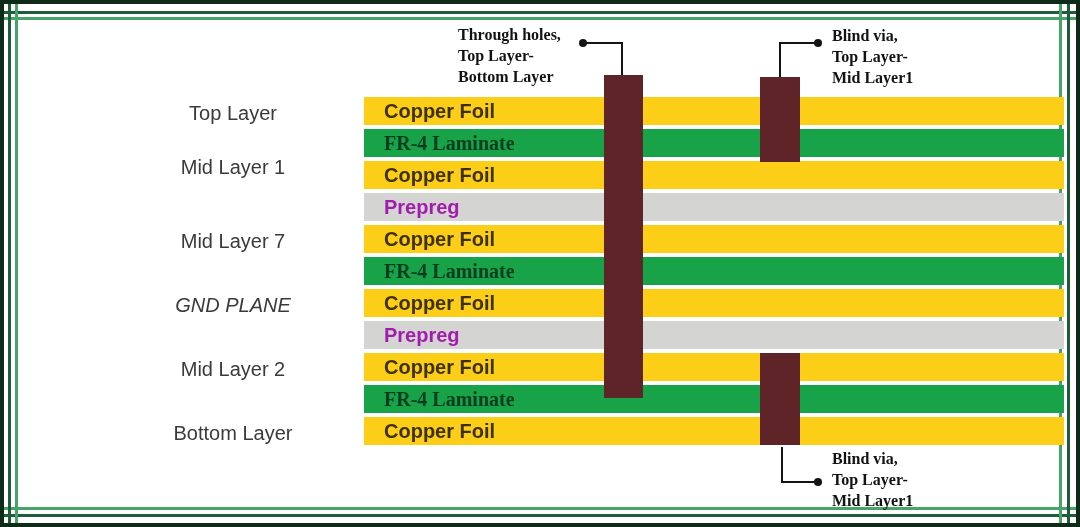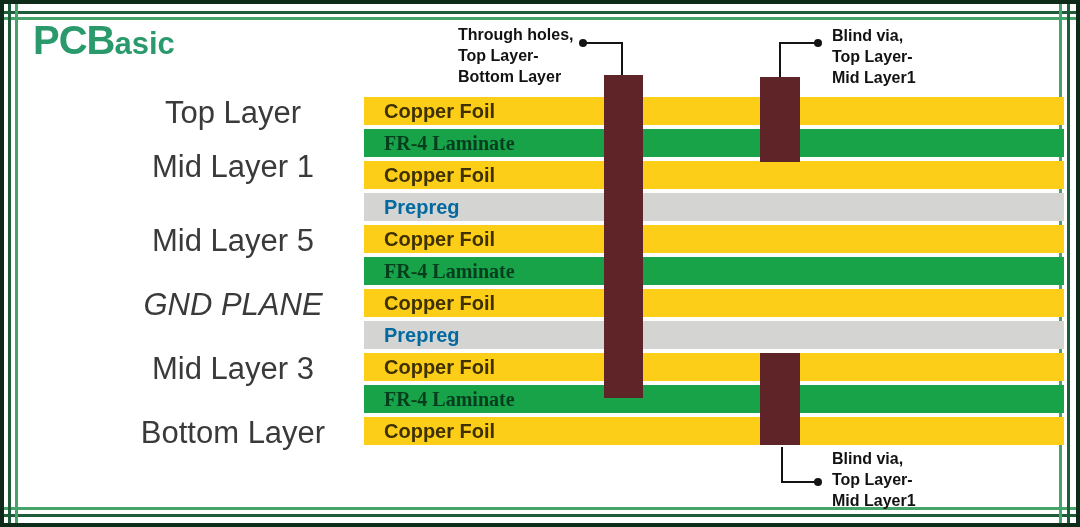--- a/index.html
+++ b/index.html
@@ -22,66 +22,63 @@
   .h.dark.bot{bottom:10px;} .h.light.bot{bottom:17px;}
   .v.dark.left{left:8px;} .v.light.left{left:15px;}
   .v.dark.right{right:10px;} .v.light.right{right:18px;}
   
   .logo{position:absolute; left:33px; top:18px; color:var(--logo); white-space:nowrap; line-height:44px;}
   .logo-main{font-size:40px; font-weight:800; letter-spacing:-1px;}
   .logo-sub{font-size:31px; font-weight:700; letter-spacing:0px;}
   
   .side-label{
     position:absolute; left:108px; width:250px; height:32px; line-height:32px;
-    text-align:center; font-size:31px; font-weight:500; color:#3a3a3a; white-space:nowrap;
+    text-align:center; font-size:20px; font-weight:500; color:#3a3a3a; white-space:nowrap;
   }
   
   .layer-bar{position:absolute; left:364px; width:700px; height:28px;}
   .bar-label{
     display:block; padding-left:20px; line-height:28px;
     font-size:20px; font-weight:700; white-space:nowrap;
   }
   .copper  .bar-label{color:#3f3000;}
   .fr4     .bar-label{color:#063d1e;font-family:Liberation Serif, serif;}
-  .prepreg .bar-label{color:#0369a1;}
+  .prepreg .bar-label{color:#a21caf;}
   
   .via{position:absolute; background:var(--via);}
   .via-through{left:604px; top:75px;  width:39px; height:323px;}
   .via-blind-top{left:760px; top:77px; width:40px; height:85px;}
   .via-blind-bottom{left:760px; top:353px; width:40px; height:92px;}
   
-  .callout-text{position:absolute; font-size:16px; font-weight:700; color:#121212; line-height:21px; white-space:nowrap;}
+  .callout-text{position:absolute; font-size:16px; font-weight:700; color:#121212; line-height:21px; white-space:nowrap;font-family:Liberation Serif, serif;}
   .cl-line{position:absolute; background:#141414;}
   .cl-dot{position:absolute; width:8px; height:8px; border-radius:50%; background:#141414;}
 </style>
 </head>
 <body>
 
 <div id="stage">
 
   <div class="frame-outer"></div>
   <div class="fl h dark top"></div>
   <div class="fl h light top"></div>
   <div class="fl h light bot"></div>
   <div class="fl h dark bot"></div>
   <div class="fl v dark left"></div>
   <div class="fl v light left"></div>
   <div class="fl v light right"></div>
   <div class="fl v dark right"></div>
 
-  <div class="logo">
-    <span class="logo-main">PCB</span><span class="logo-sub">asic</span>
-  </div>
 
   <div>
       <div class="side-label" style="top: 97px;">Top Layer</div>
       <div class="side-label" style="top: 151px;">Mid Layer 1</div>
-      <div class="side-label" style="top: 225px;">Mid Layer 5</div>
+      <div class="side-label" style="top: 225px;">Mid Layer 7</div>
       <div class="side-label" style="top: 289px; font-style: italic;">GND PLANE</div>
-      <div class="side-label" style="top: 353px;">Mid Layer 3</div>
+      <div class="side-label" style="top: 353px;">Mid Layer 2</div>
       <div class="side-label" style="top: 417px;">Bottom Layer</div>
     </div>
 
   <div>
       <div class="layer-bar copper" style="top: 97px; height: 28px; background: var(--copper);">
         <span class="bar-label">Copper Foil</span>
       </div>
       <div class="layer-bar fr4" style="top: 129px; height: 28px; background: var(--fr4);">
         <span class="bar-label">FR-4 Laminate</span>
       </div>

